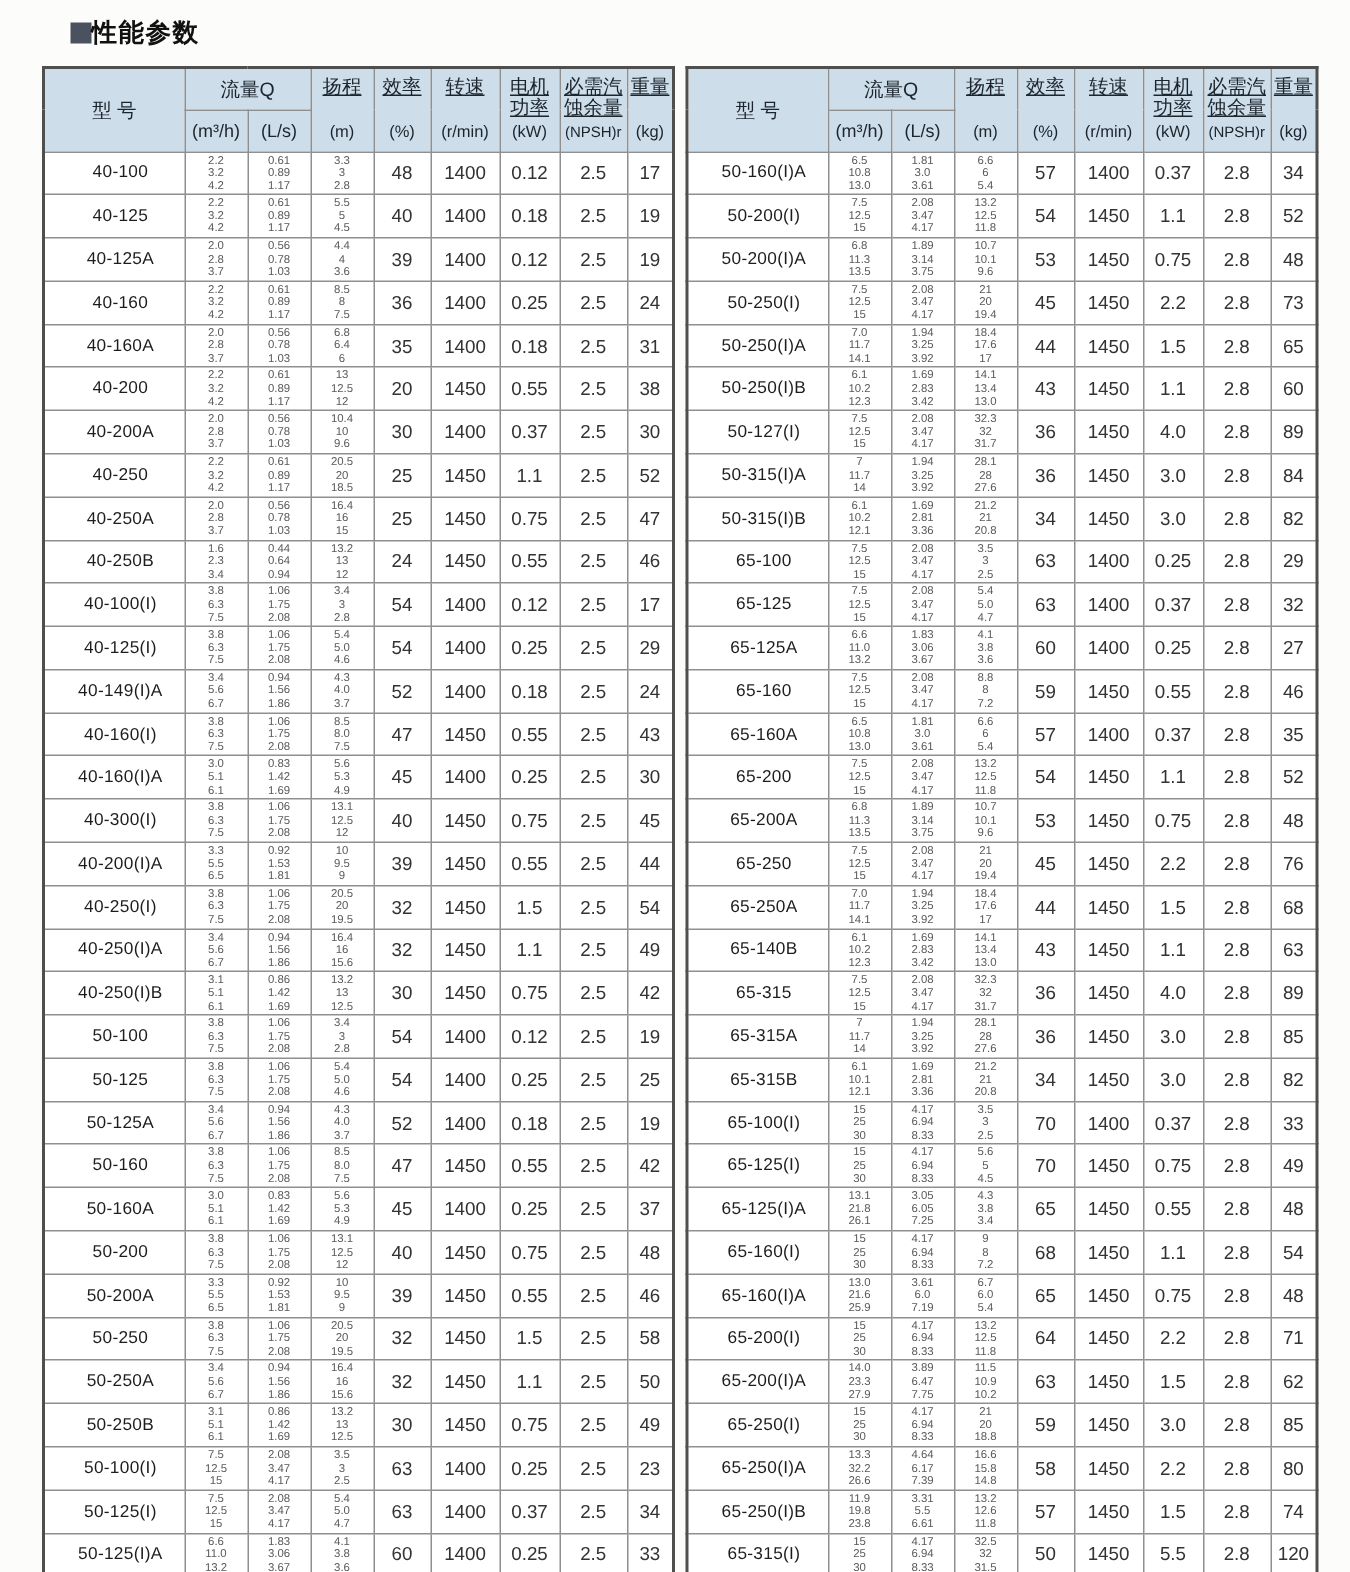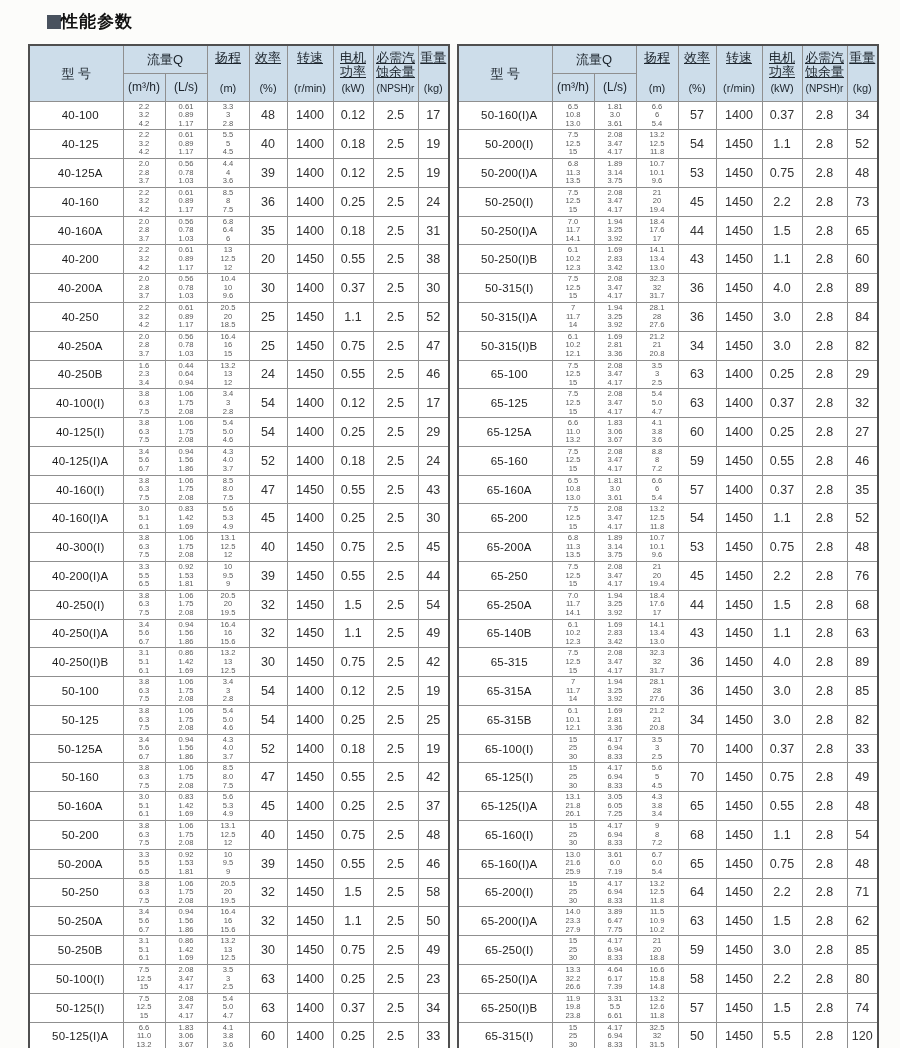--- a/index.html
+++ b/index.html
@@ -332,21 +332,21 @@
             <td class="tri">5.4
 5.0
 4.6</td>
             <td class="val">54</td>
             <td class="val">1400</td>
             <td class="val">0.25</td>
             <td class="val">2.5</td>
             <td class="val">29</td>
           </tr>
           <tr>
-            <td class="model">40-125(I)A</td>
+            <td class="model">40-149(I)A</td>
             <td class="tri">3.4
 5.6
 6.7</td>
             <td class="tri">0.94
 1.56
 1.86</td>
             <td class="tri">4.3
 4.0
 3.7</td>
             <td class="val">52</td>
@@ -855,21 +855,21 @@
             <td class="tri">14.1
 13.4
 13.0</td>
             <td class="val">43</td>
             <td class="val">1450</td>
             <td class="val">1.1</td>
             <td class="val">2.8</td>
             <td class="val">60</td>
           </tr>
           <tr>
-            <td class="model">50-315(I)</td>
+            <td class="model">50-127(I)</td>
             <td class="tri">7.5
 12.5
 15</td>
             <td class="tri">2.08
 3.47
 4.17</td>
             <td class="tri">32.3
 32
 31.7</td>
             <td class="val">36</td>

